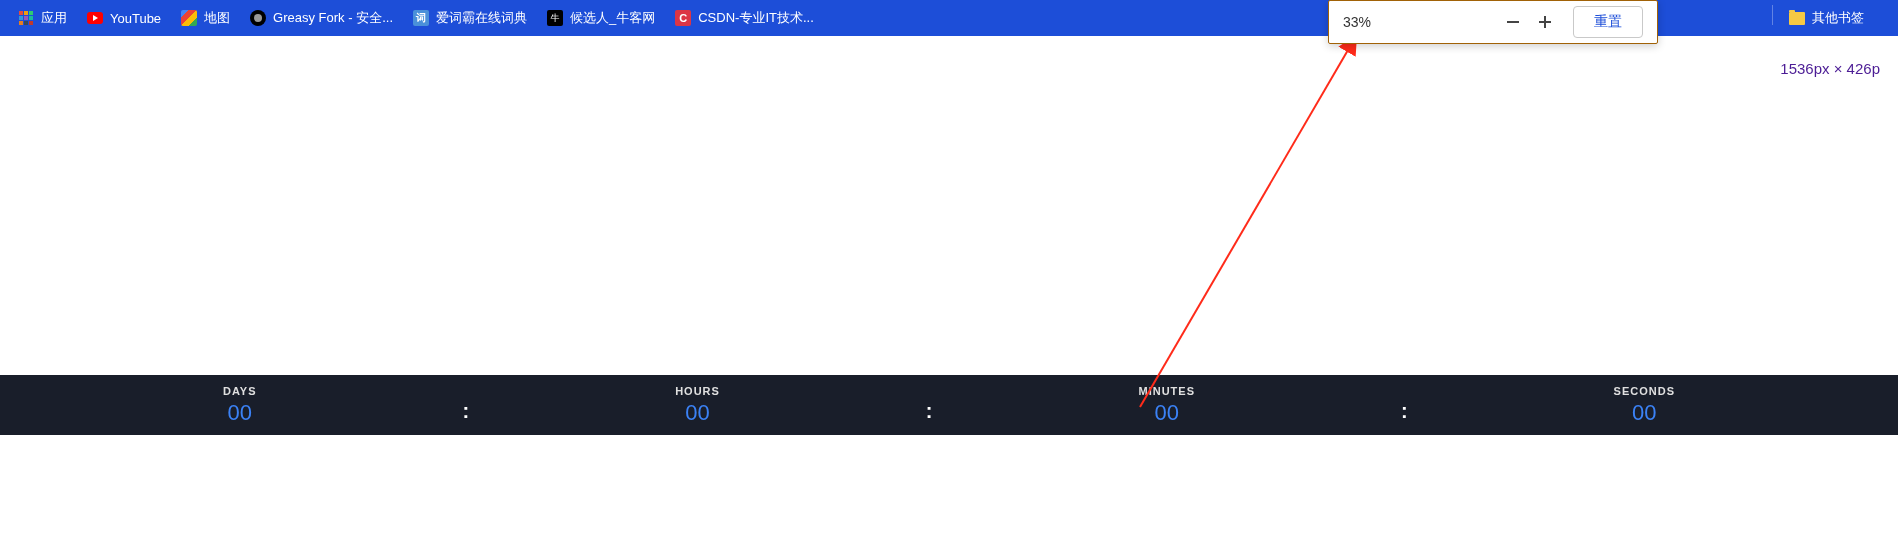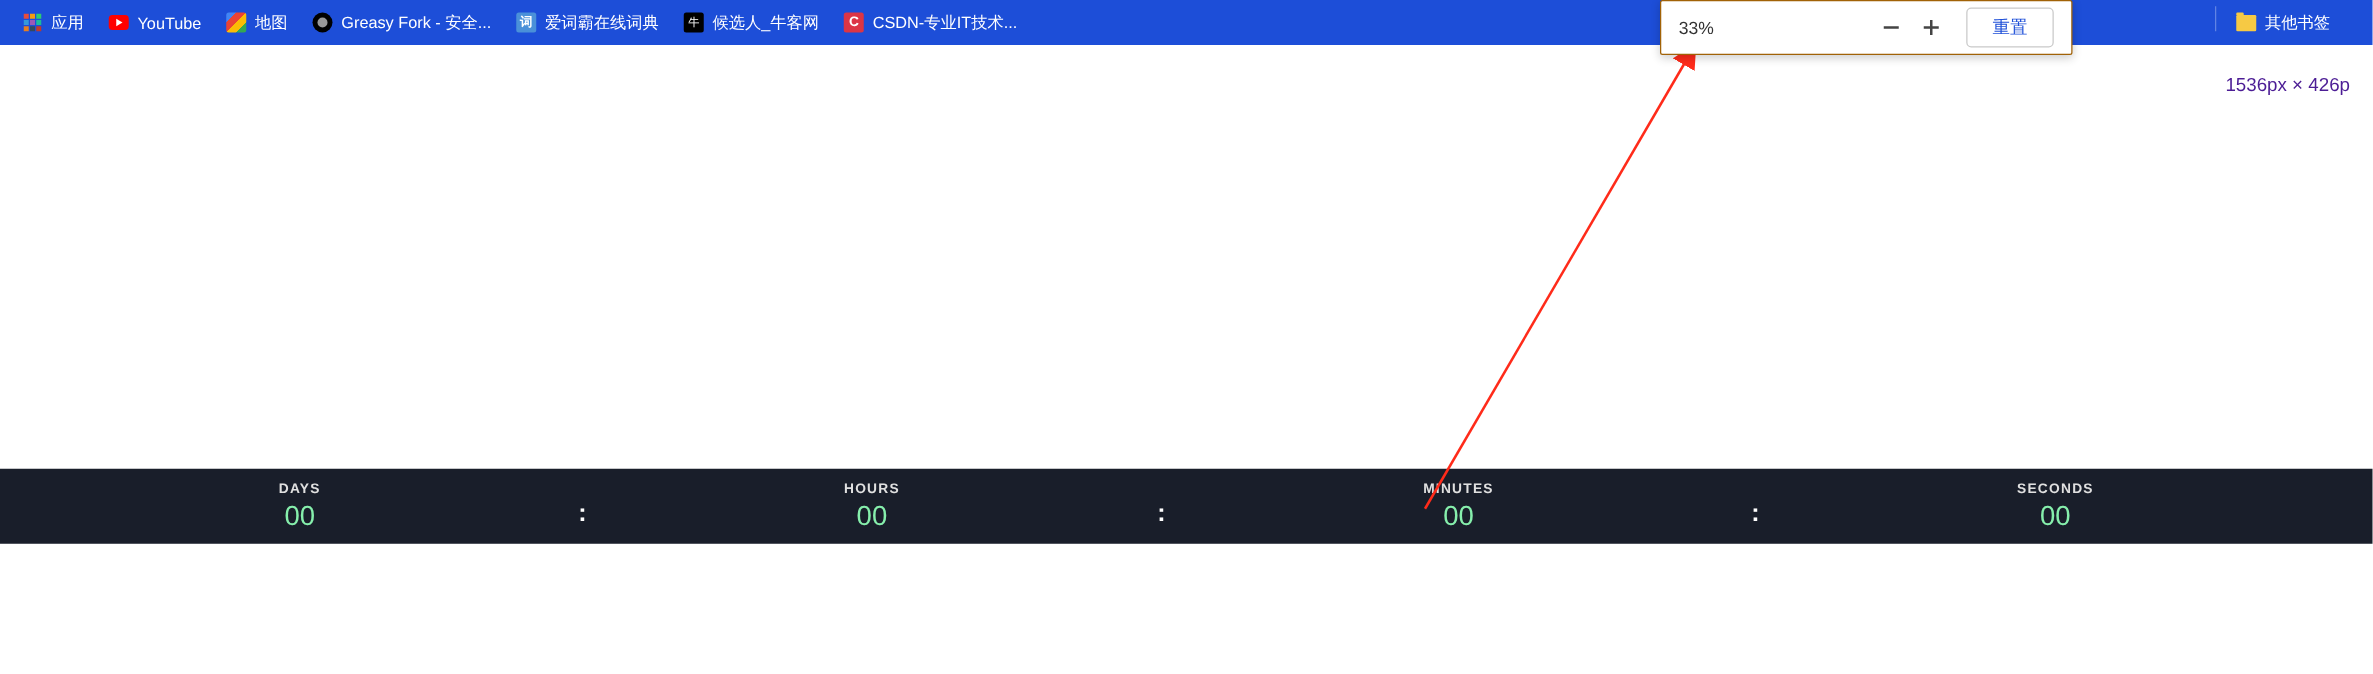--- a/index.html
+++ b/index.html
@@ -231,21 +231,21 @@
     .countdown-label {
       font-size: 11px;
       font-weight: 600;
       letter-spacing: 1px;
       color: #e0e0e0;
       margin-bottom: 3px;
     }
     .countdown-value {
       font-size: 22px;
       font-weight: 400;
-      color: #86efac;
+      color: #3b82f6;
     }
     .countdown-sep {
       color: #fff;
       font-size: 20px;
       font-weight: bold;
       margin-top: 12px;
     }
     .annotation-arrow {
       position: absolute;
       top: 42px;

